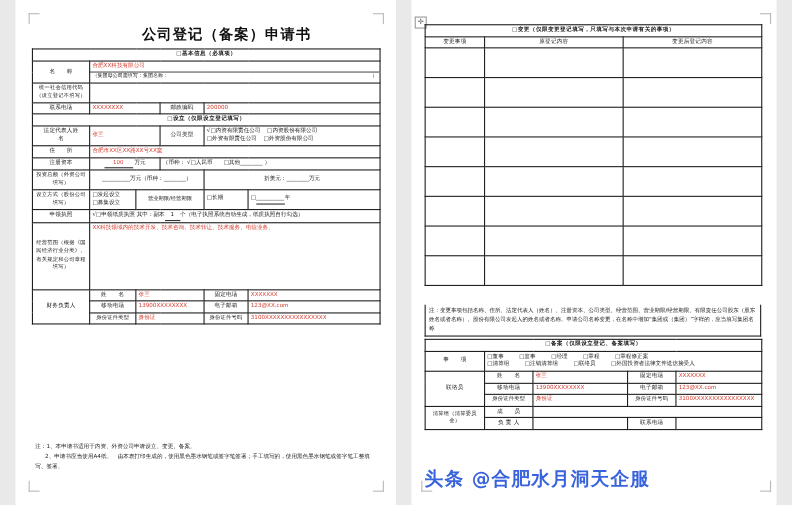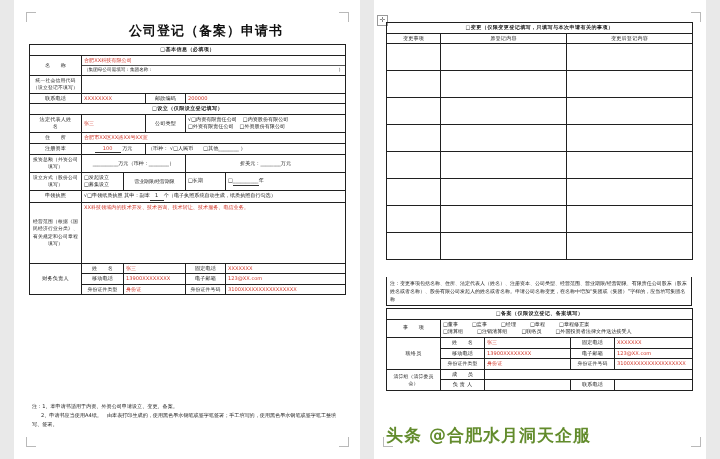--- a/index.html
+++ b/index.html
@@ -61,21 +61,21 @@
 
   .tbl-right-a{position:absolute;left:386px;top:22px;width:306px;}
   .note-right{position:absolute;left:386px;top:277px;width:306px;
     border:1px solid #202020;border-top:none;padding:2px 3px;
     font-size:5px;line-height:1.6;box-sizing:border-box;}
   .tbl-right-b{position:absolute;left:386px;top:308px;width:306px;}
 
   .watermark{
     position:absolute;left:386px;top:424px;width:320px;
     font-family:"DejaVu Sans","Liberation Sans",sans-serif;
-    font-size:17px;font-weight:bold;color:#4d7c0f;opacity:.88;
+    font-size:17px;font-weight:bold;color:#1d4ed8;opacity:.88;
     letter-spacing:1px;white-space:nowrap;
   }
   .sep{display:inline-block;width:10px;}
 </style>
 </head>
 <body>
 
 <div class="viewport">
 
   <div class="gutter-l"></div>

